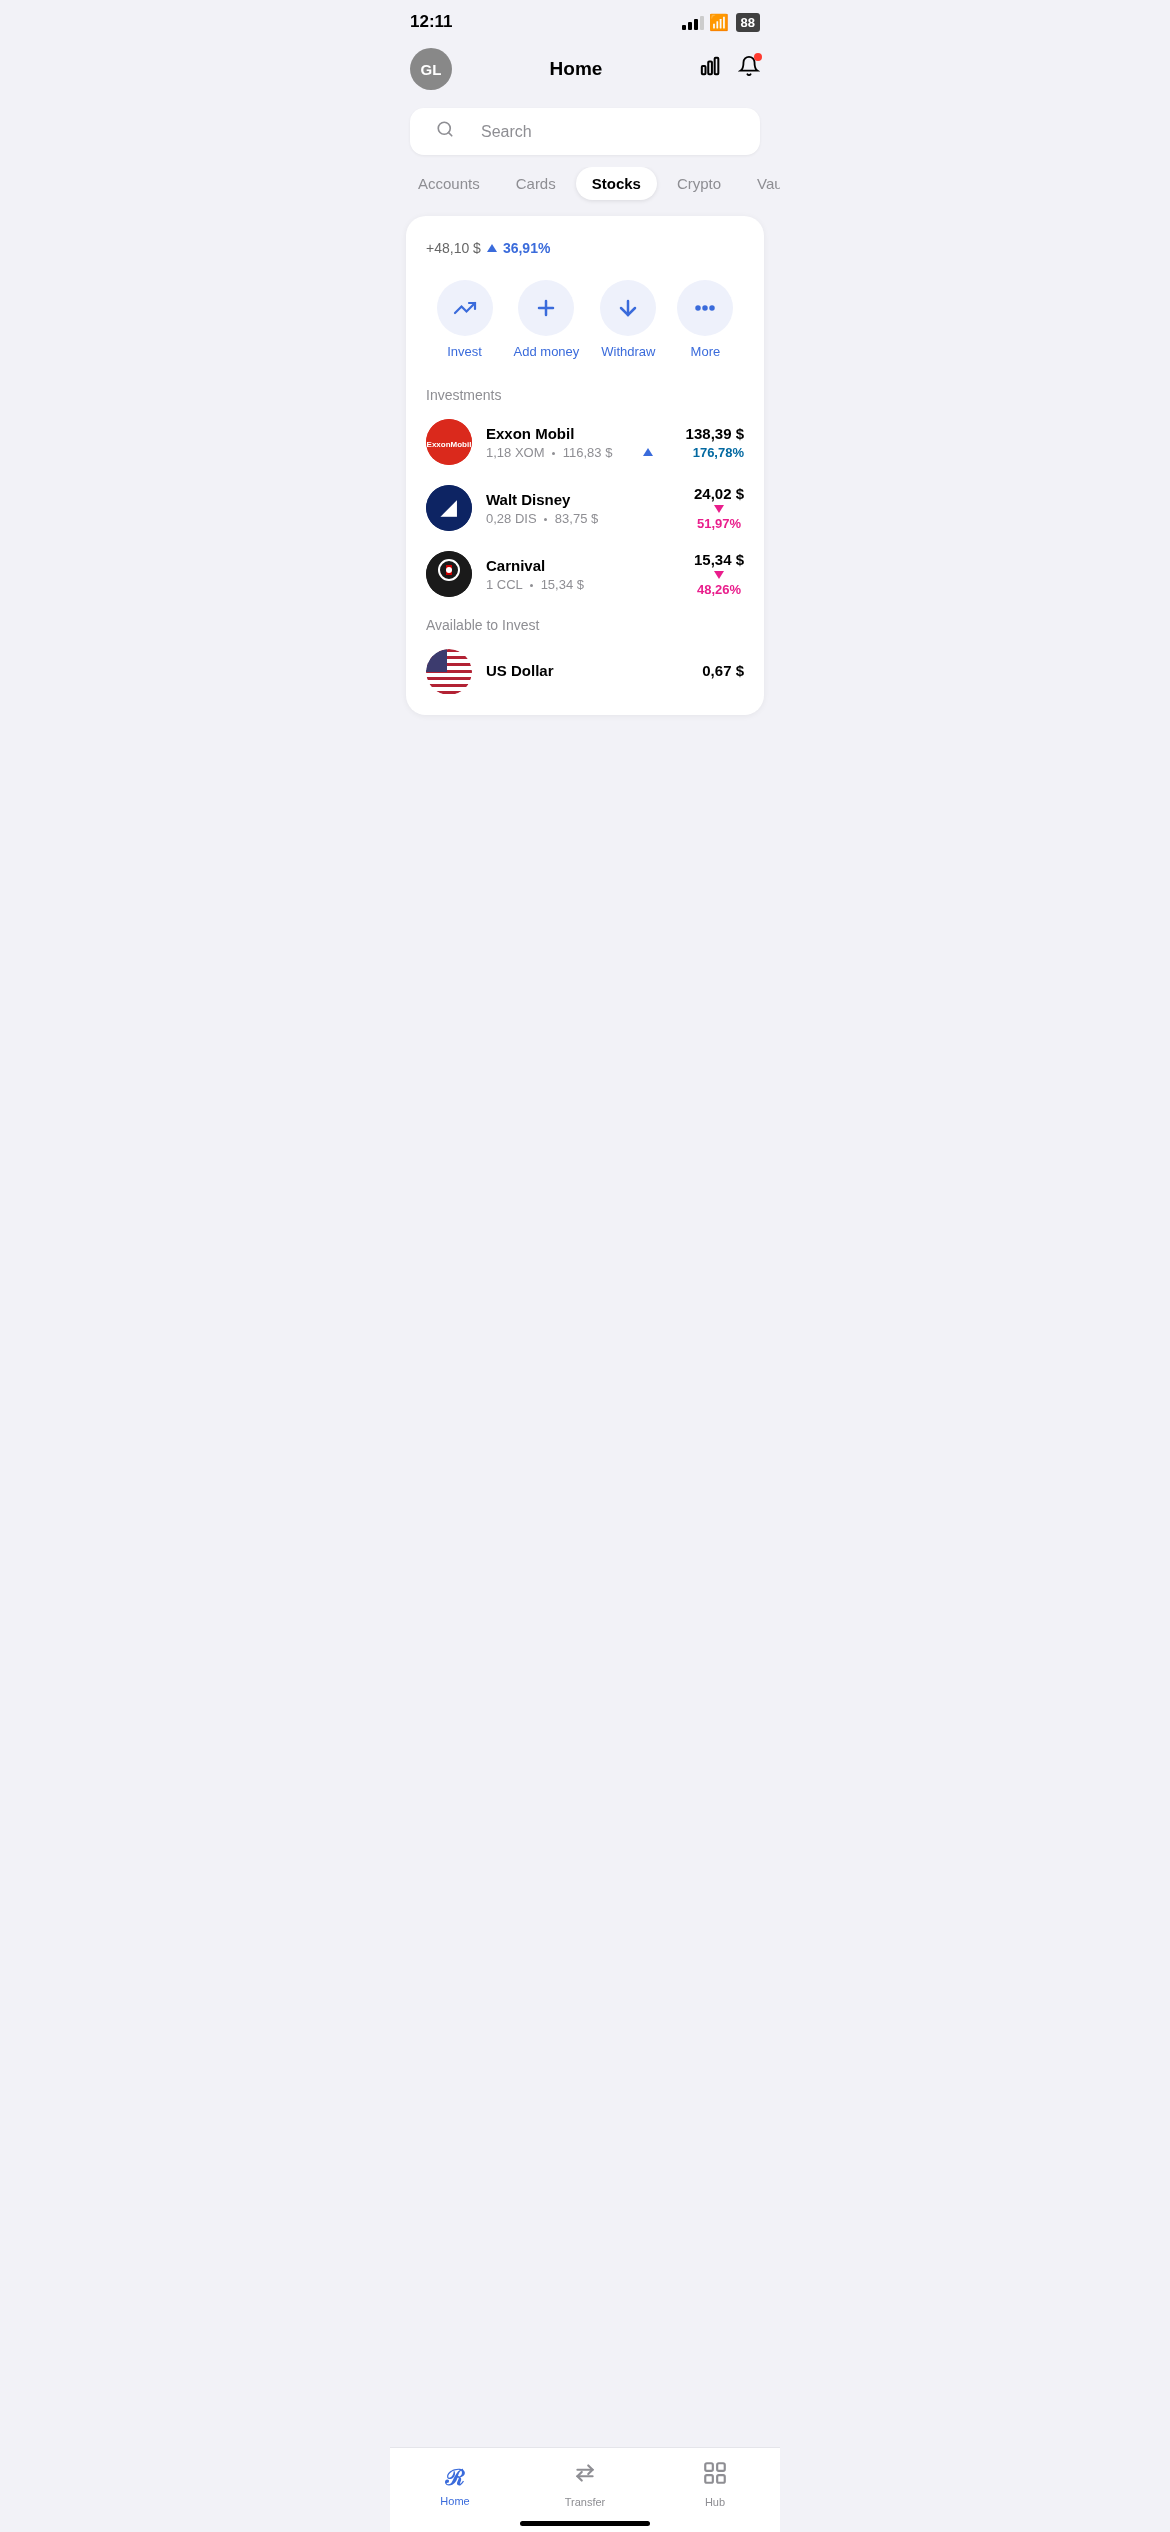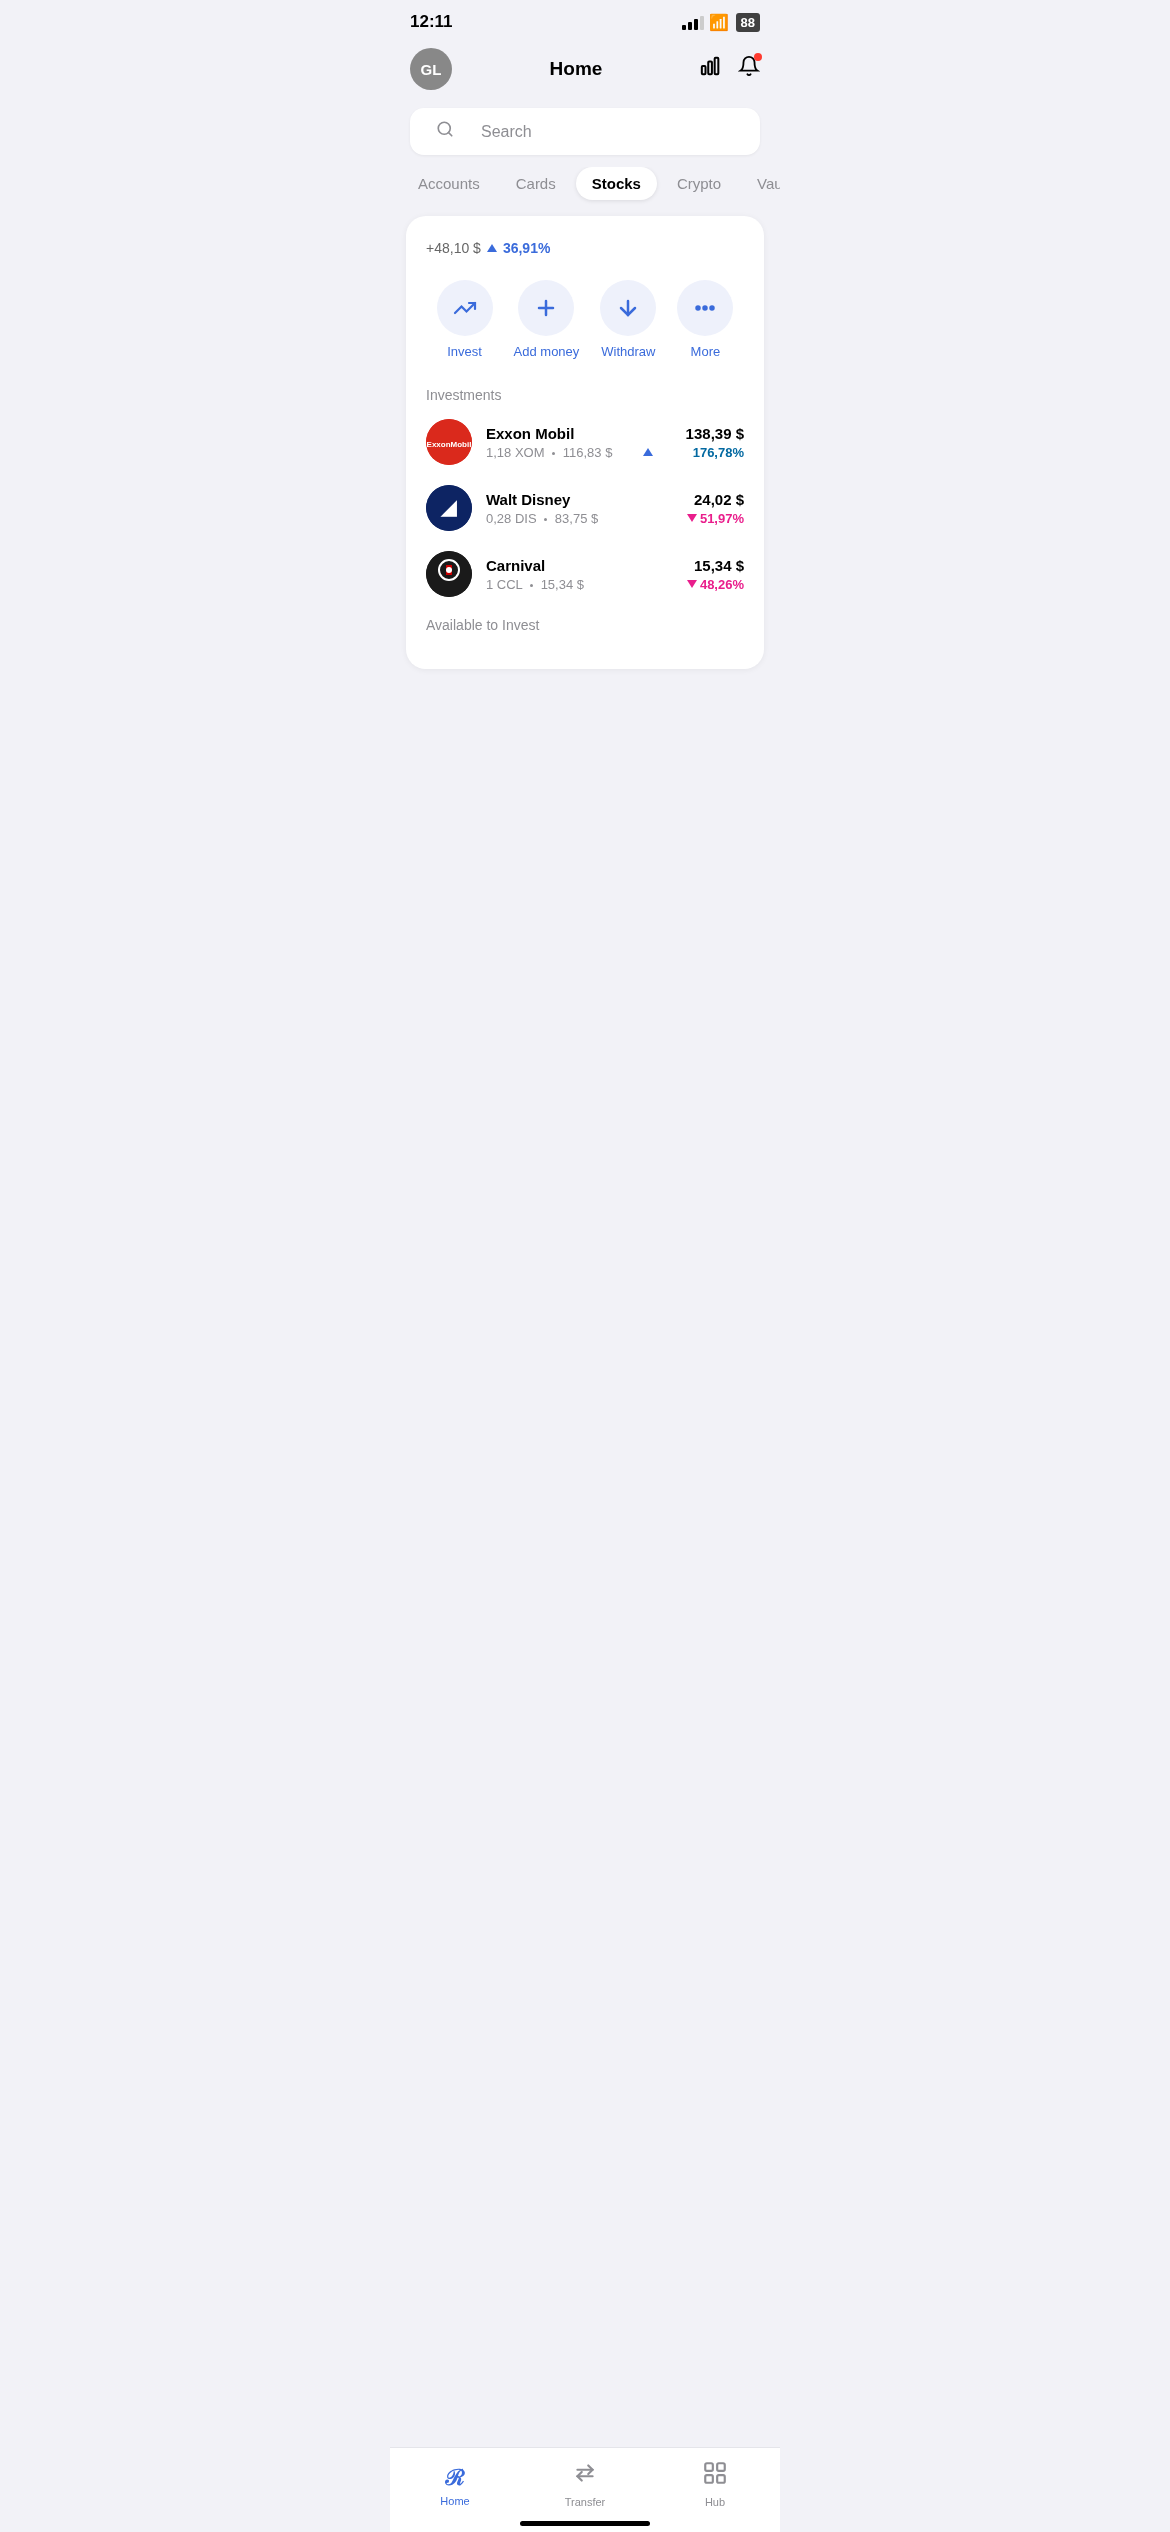--- a/index.html
+++ b/index.html
@@ -312,21 +312,21 @@
     }
     .investment-pct {
       font-size: 13px;
       font-weight: 600;
       display: flex;
       align-items: center;
       justify-content: flex-end;
       gap: 3px;
     }
     .pct-up { color: #0369a1; gap: 40px; }
-    .pct-down { color: #e91e8c; }
+    .pct-down { color: #e91e8c; flex-direction: column; }
     .triangle-down {
       width: 0;
       height: 0;
       border-left: 5px solid transparent;
       border-right: 5px solid transparent;
       border-top: 8px solid #e91e8c;
     }
 
     
     .available-section {
@@ -601,20 +601,34 @@
       <div class="investment-amount">15,34 $</div>
       <div class="investment-pct pct-down">
         <div class="triangle-down"></div>
         <span>48,26%</span>
       </div>
     </div>
   </div>
 
   <div class="available-section">
     <div class="section-label">Available to Invest</div>
+    <div class="available-item">
+      <div class="flag-circle">
+        <div style="width:46px;height:46px;border-radius:50%;overflow:hidden;position:relative;">
+          <div style="width:100%;height:100%;background: repeating-linear-gradient(180deg, #b22234 0px, #b22234 3.5px, #fff 3.5px, #fff 7px);"></div>
+          <div style="position:absolute;top:0;left:0;width:45%;height:50%;background:#3c3b6e;"></div>
+        </div>
+      </div>
+      <div class="investment-info">
+        <div class="investment-name">US Dollar</div>
+      </div>
+      <div class="investment-values">
+        <div class="investment-amount">0,67 $</div>
+      </div>
+    </div>
   </div>
 
 </div>
 
 <div class="bottom-nav">
   <div class="nav-item active">
     <span class="nav-icon" style="font-weight:900;font-size:22px;color:#3a6bdb;font-family:serif;">ℛ</span>
     <span class="nav-label">Home</span>
   </div>
   <div class="nav-item">

